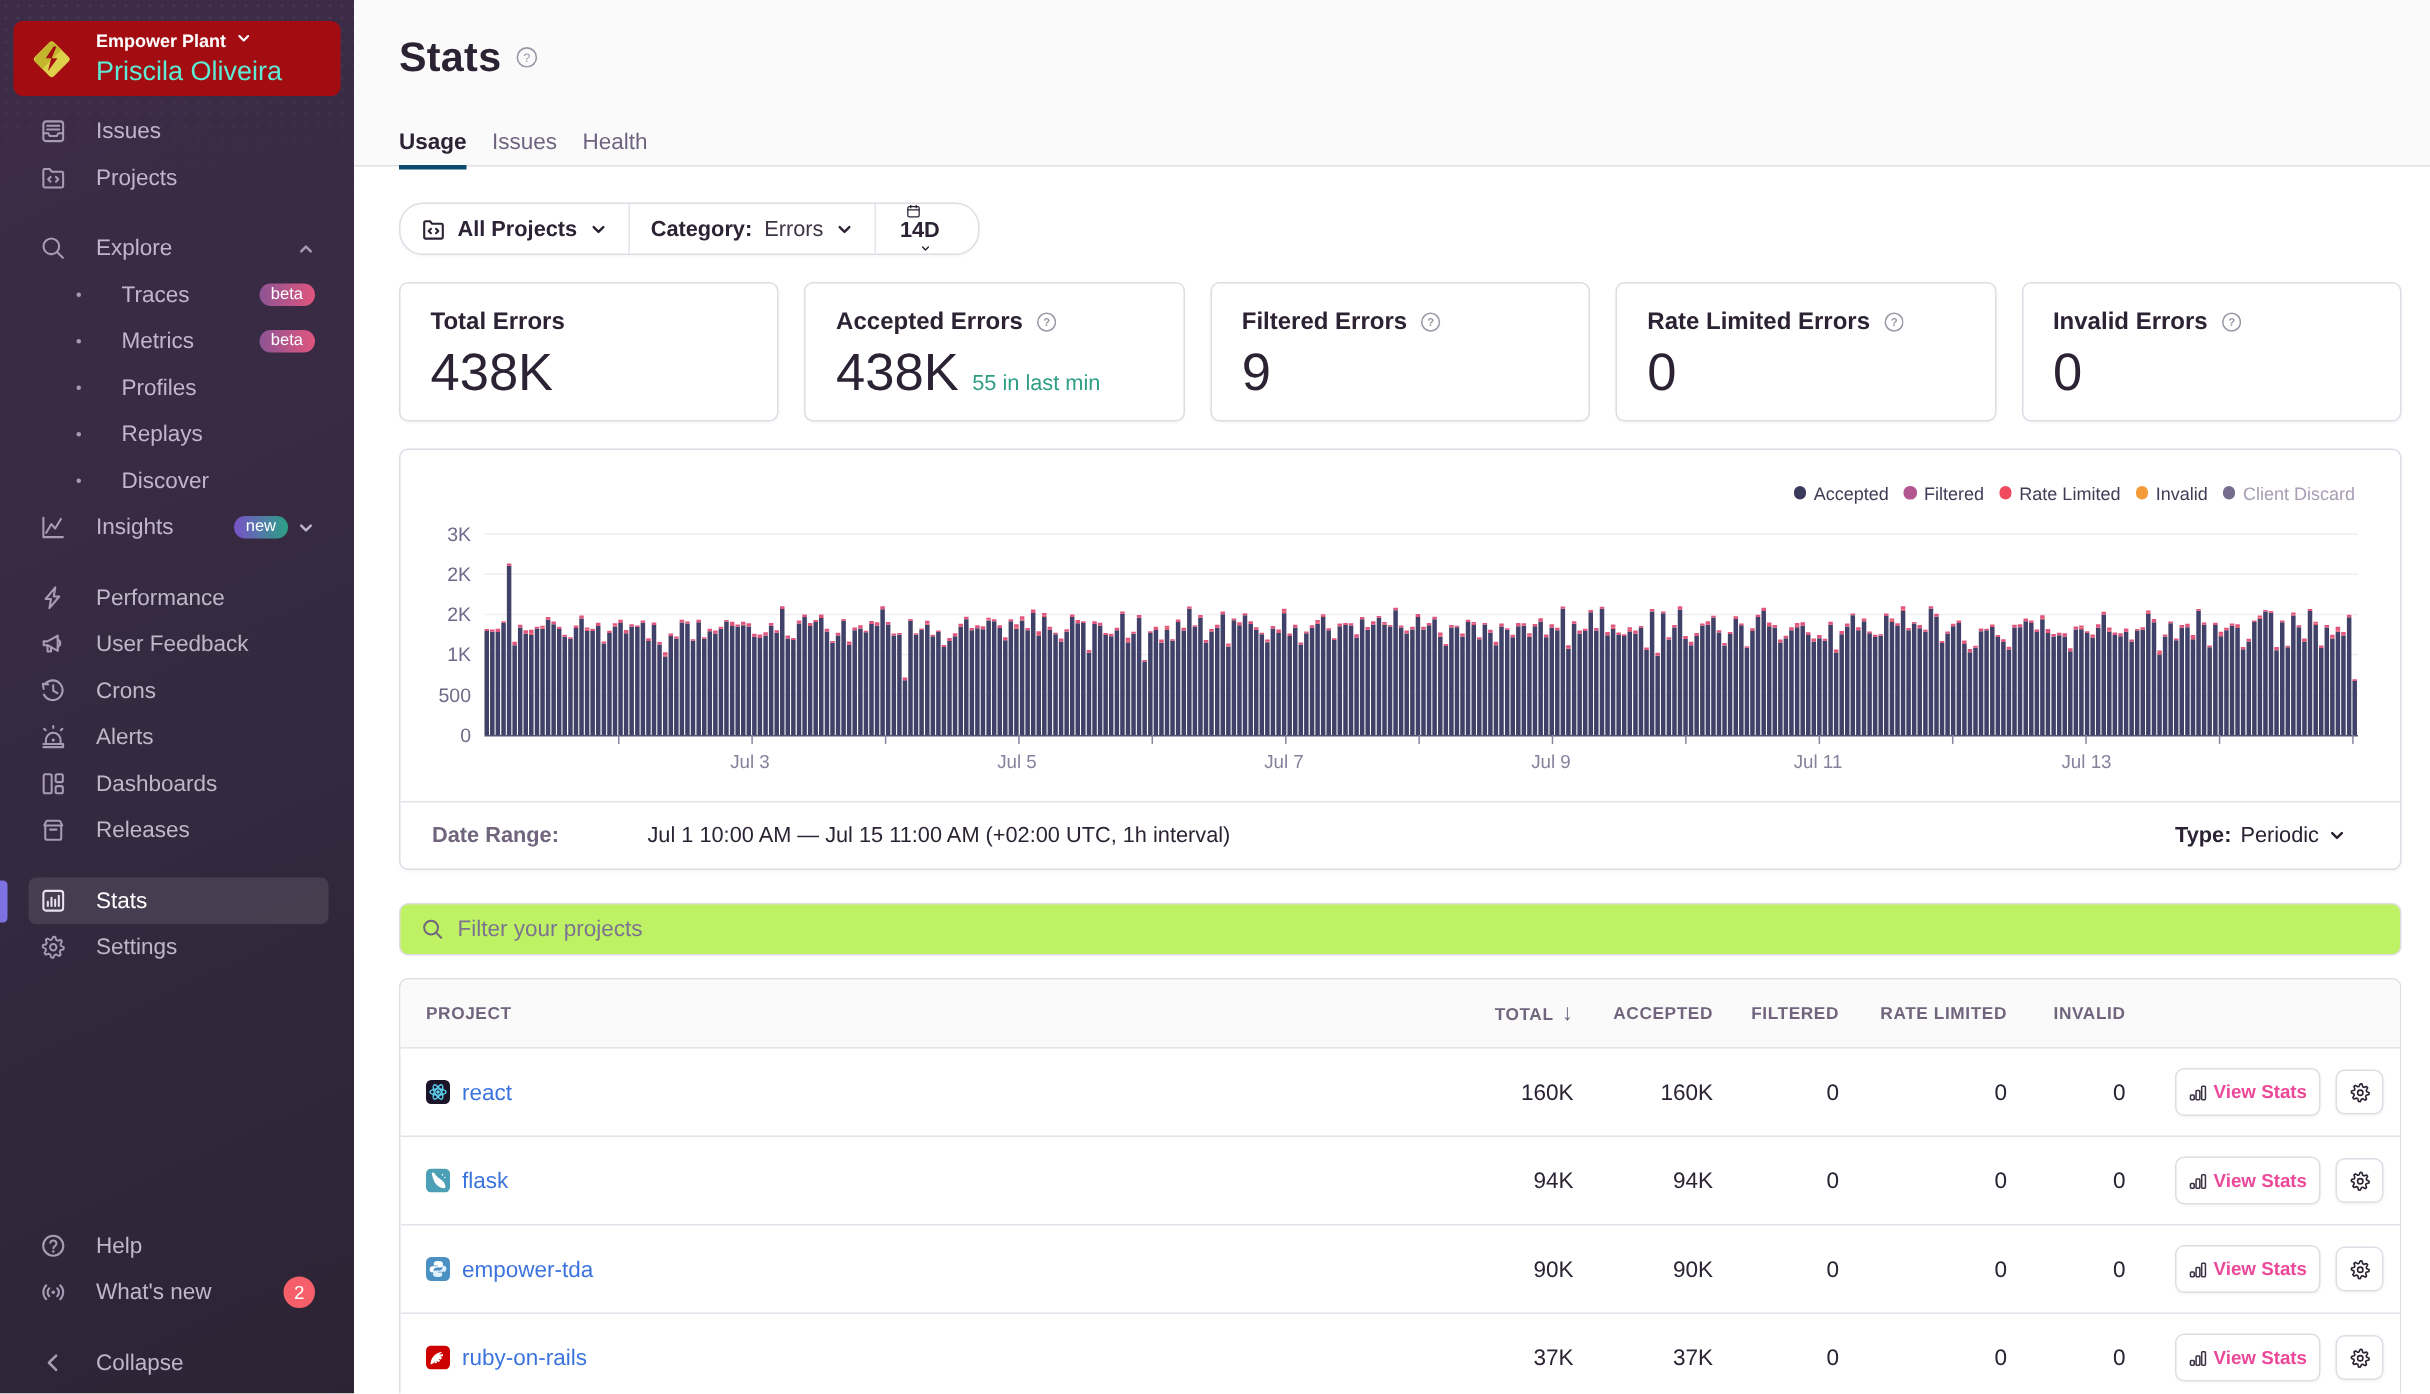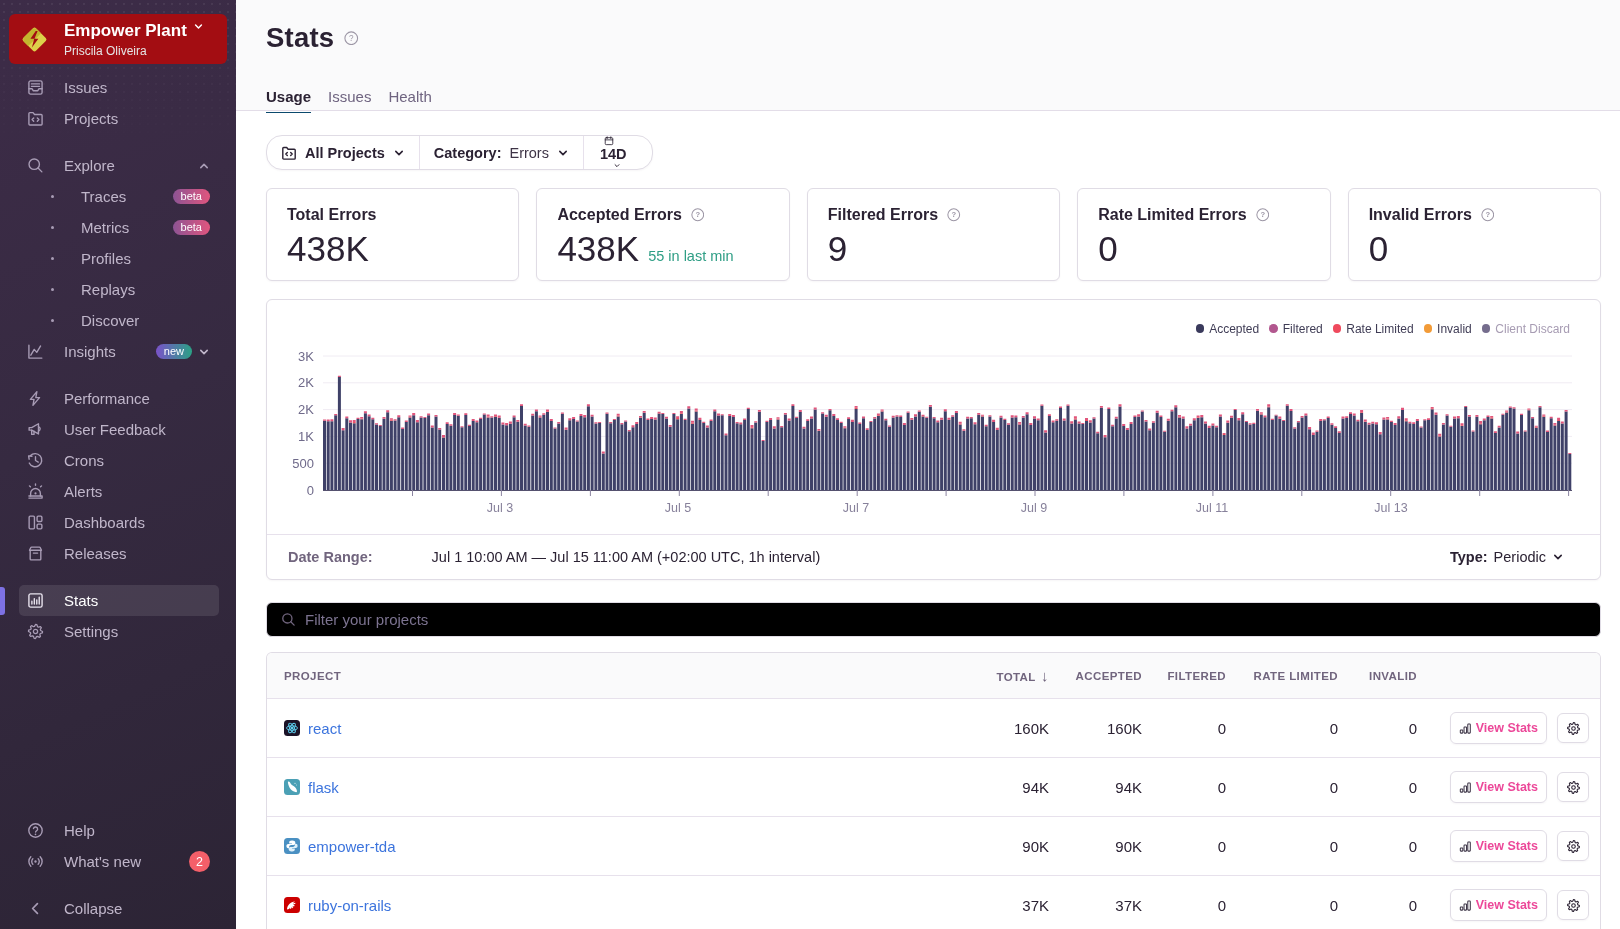--- a/index.html
+++ b/index.html
@@ -2,23 +2,23 @@
 <html><head><meta charset="utf-8"><style>
 * { margin:0; padding:0; box-sizing:border-box; }
 html,body { width:1620px; height:929px; overflow:hidden; font-family:"Liberation Sans",sans-serif; background:#fff; }
 body { display:flex; }
 
 
 .sidebar { position:relative; width:236px; min-width:236px; height:929px;
   background:linear-gradient(155deg,#3d2c48 0%,#362a41 45%,#2c2435 100%); overflow:hidden; }
 .org { margin:14px 9px 0 9px; height:50px; background:#a30d12; position:relative; z-index:1; border-radius:6px; display:flex; align-items:center; padding:0 11px; }
 .orglogo { width:29px; height:29px; margin-right:15px; flex:none; }
-.orgname { color:#fff; font-size:17px; font-weight:700; display:flex; align-items:flex-start; gap:6px; }
+.orgname { color:#fff; font-size:12px; font-weight:700; display:flex; align-items:flex-start; gap:6px; }
 .orgname .chev { width:11px; height:11px; }
-.orguser { color:#e5e5e5; font-size:12px; margin-top:3px; }
+.orguser { color:#5eead4; font-size:18px; margin-top:3px; }
 .navblock { margin-top:16px; } .org + .navblock { margin-top:8px; }
 .nitem { position:relative; display:flex; align-items:center; height:31px; padding:0 26px 0 27px; color:#c0b6ca; font-size:15px; }
 .nicon { width:17px; height:17px; margin-right:20px; color:#a89cb5; flex:none; }
 .nitem.sub { padding-left:44px; }
 .dot { width:3px; height:3px; border-radius:50%; background:#a89cb5; margin:0 27px 0 7px; flex:none; }
 .rgt { margin-left:auto; display:flex; align-items:center; gap:6px; }
 .chev { width:12px; height:12px; }
 .expchev { color:#a89cb5; }
 .pill { font-size:11px; color:#fff; border-radius:20px; padding:1px 8px 2px; }
 .pill.beta { background:linear-gradient(90deg,#8d5494,#e0557e); }
@@ -36,21 +36,21 @@
   background-size:8px 8px; -webkit-mask-image:linear-gradient(#000,transparent); pointer-events:none; }
 
 main { flex:1; height:929px; background:#fff; }
 .header { height:111px; background:#fafafb; border-bottom:1px solid #e3dde8; position:relative; padding:22px 0 0 30px; }
 .h1row { display:flex; align-items:center; gap:10px; }
 .h1row h1 { font-size:27.5px; color:#2b2233; letter-spacing:.2px; }
 .qm { width:13.5px; height:13.5px; }
 .h1row .qm { width:14.5px; height:14.5px; }
 .tabs { position:absolute; left:30px; bottom:-2.5px; display:flex; gap:17px; }
 .tab { font-size:15px; color:#6f6480; padding-bottom:7px; }
-.tab.active { color:#2b2233; font-weight:700; border-bottom:1px solid #0c4a6e; }
+.tab.active { color:#2b2233; font-weight:700; border-bottom:3px solid #0c4a6e; }
 
 .content { padding:24px 19px 0 30px; }
 
 
 .filterbar { display:inline-flex; align-items:center; height:35px; border:1px solid #e0dce5; border-radius:16px; background:#fff; box-shadow:0 1px 2px rgba(43,34,51,.04); }
 .fseg { display:flex; align-items:center; padding:0 14px; height:100%; color:#3e3446; font-size:14.5px; }
 .fseg + .fseg { border-left:1px solid #e7e1ec; }
 .fseg b { font-weight:700; color:#2b2233; }
 .fseg .lab { margin-left:8px; }
 .fseg .chev { margin-left:8px; color:#2b2233; }
@@ -72,21 +72,21 @@
 .li.off { color:#a79cb3; }
 .ldot { width:8.5px; height:8.5px; border-radius:50%; }
 .chartplot { position:absolute; left:0; top:0; width:1335px; height:230px; }
 .chartfoot { position:absolute; left:0; right:0; top:234px; bottom:0; border-top:1px solid #e7e1ec; display:flex; align-items:center; padding:0 36px 0 21px; font-size:14.5px; color:#2b2233;gap:45px; }
 .drlabel { font-weight:700; color:#71657e; margin-right:14px; }
 .typewrap { margin-left:auto; display:flex; align-items:center; gap:6px; }
 .typewrap b { color:#2b2233; }
 .typewrap .chev { color:#2b2233; }
 
 
-.search { margin-top:22px; height:35px; border:1px solid #e0dce5; border-radius:6px; background:#000000; display:flex; align-items:center; padding:0 14px; color:#7c7390; font-size:15px; gap:9px; }
+.search { margin-top:22px; height:35px; border:1px solid #e0dce5; border-radius:6px; background:#bef264; display:flex; align-items:center; padding:0 14px; color:#7c7390; font-size:15px; gap:9px; }
 .sic { width:15px; height:15px; color:#71657e; }
 
 
 .table { margin-top:15px; border:1px solid #e0dce5; border-radius:6px 6px 0 0; border-bottom:none; background:#fff; overflow:hidden; }
 .thead { display:flex; align-items:center; height:46px; background:#fafafb; border-bottom:1px solid #e7e1ec; color:#71657e; font-size:11.5px; font-weight:700; letter-spacing:.4px; }
 .trow { display:flex; align-items:center; height:59px; border-bottom:1px solid #e7e1ec; font-size:15px; color:#2b2233; }
 .c-proj { width:570px; padding-left:17px; display:flex; align-items:center; gap:8px; }
 .c-num { text-align:right; }
 .c-total { width:212px; }
 .c-acc { width:93px; }

